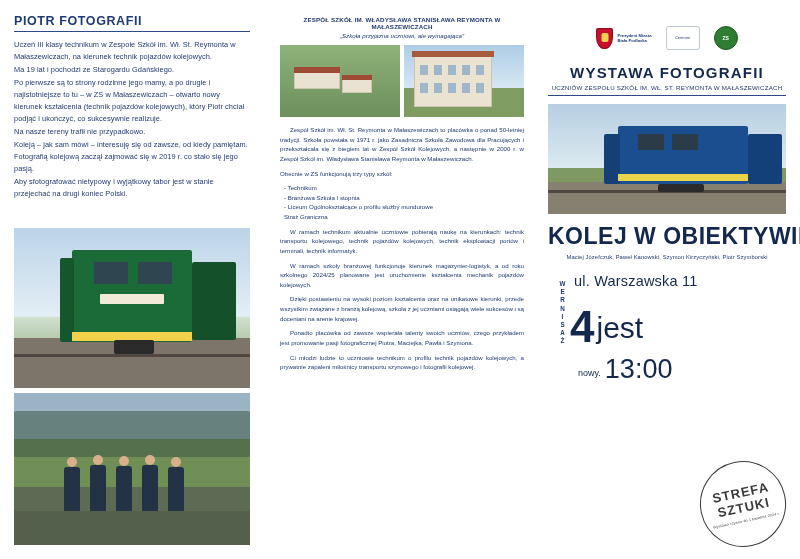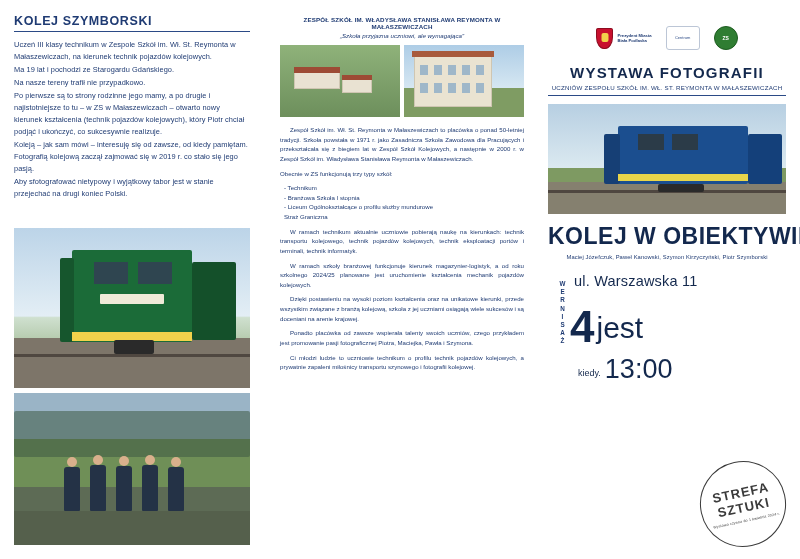--- a/index.html
+++ b/index.html
@@ -125,26 +125,26 @@
   .ballast{ position:absolute; background:#8c8476; }
   .person { position:absolute; background:#243246; border-radius:3px 3px 1px 1px; }
   .head { position:absolute; background:#d9b08c; border-radius:50%; }
 </style>
 </head>
 <body>
 
 <div class="page">
 
   <div class="col-left">
-    <div class="left-title">KOLEJ SZYMBORSKI</div>
+    <div class="left-title">PIOTR FOTOGRAFII</div>
     <div class="left-body">
       <p>Uczeń III klasy technikum w Zespole Szkół im. Wł. St. Reymonta w Małaszewiczach, na kierunek technik pojazdów kolejowych.</p>
       <p>Ma 19 lat i pochodzi ze Starogardu Gdańskiego.</p>
+      <p>Po pierwsze są to strony rodzinne jego mamy, a po drugie i najistotniejsze to tu – w ZS w Małaszewiczach – otwarto nowy kierunek kształcenia (technik pojazdów kolejowych), który Piotr chciał podjąć i ukończyć, co sukcesywnie realizuje.</p>
       <p>Na nasze tereny trafił nie przypadkowo.</p>
-      <p>Po pierwsze są to strony rodzinne jego mamy, a po drugie i najistotniejsze to tu – w ZS w Małaszewiczach – otwarto nowy kierunek kształcenia (technik pojazdów kolejowych), który Piotr chciał podjąć i ukończyć, co sukcesywnie realizuje.</p>
       <p>Koleją – jak sam mówi – interesuję się od zawsze, od kiedy pamiętam. Fotografią kolejową zaczął zajmować się w 2019 r. co stało się jego pasją.</p>
       <p>Aby sfotografować nietypowy i wyjątkowy tabor jest w stanie przejechać na drugi koniec Polski.</p>
     </div>
   </div>
 
   <div class="photo loco-left">
     <div class="ph-sky"></div>
     <div class="ballast" style="left:0;top:110px;width:236px;height:50px;background:#7d7569;"></div>
     <div class="rail" style="left:0;top:126px;width:236px;height:3px;background:#4f4740;"></div>
     <div class="loco-body" style="left:58px;top:22px;width:120px;height:92px;background:#1b6b38;"></div>
@@ -257,21 +257,21 @@
     <div class="info-row">
       <div class="wernisaz">WERNISAŻ</div>
       <div class="venue">
         <div class="v2">ul. Warszawska 11</div>
       </div>
       <div class="date-line">
         <div class="date-num">4</div>
         <div class="date-month">jest</div>
       </div>
       <div class="time-line">
-        <div class="time-godz">kiedy.</div>
+        <div class="time-godz">nowy.</div>
         <div class="time-val">13:00</div>
       </div>
     </div>
   </div>
 
   <div class="stamp">
     <div class="s1">STREFA</div>
     <div class="s2">SZTUKI</div>
     <div class="s3">Wystawa czynna do 1 kwietnia 2024 r.</div>
   </div>

